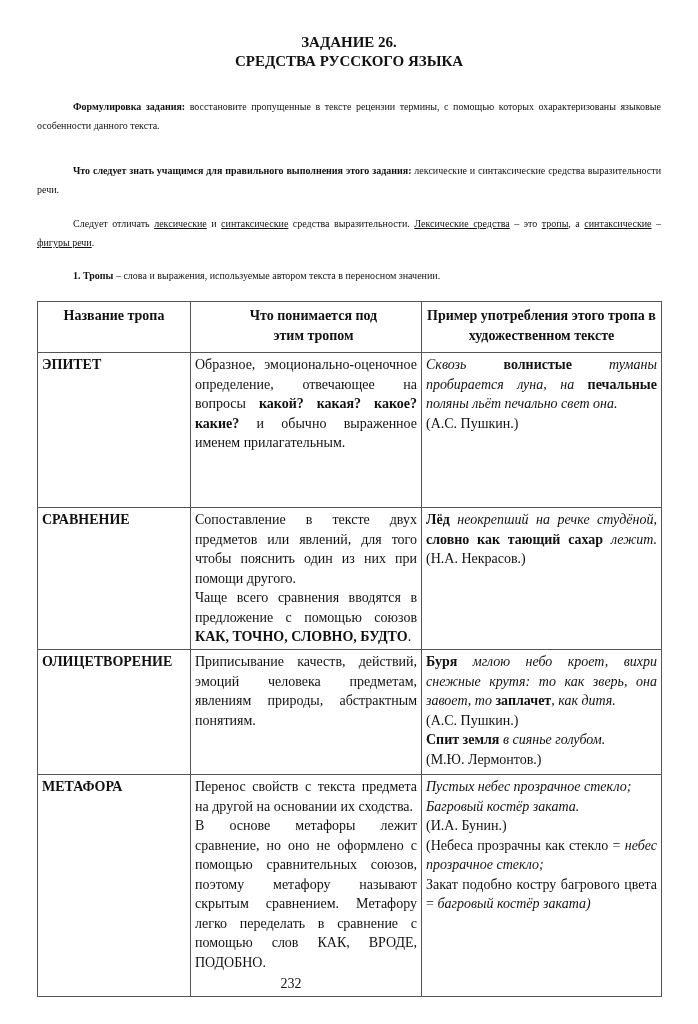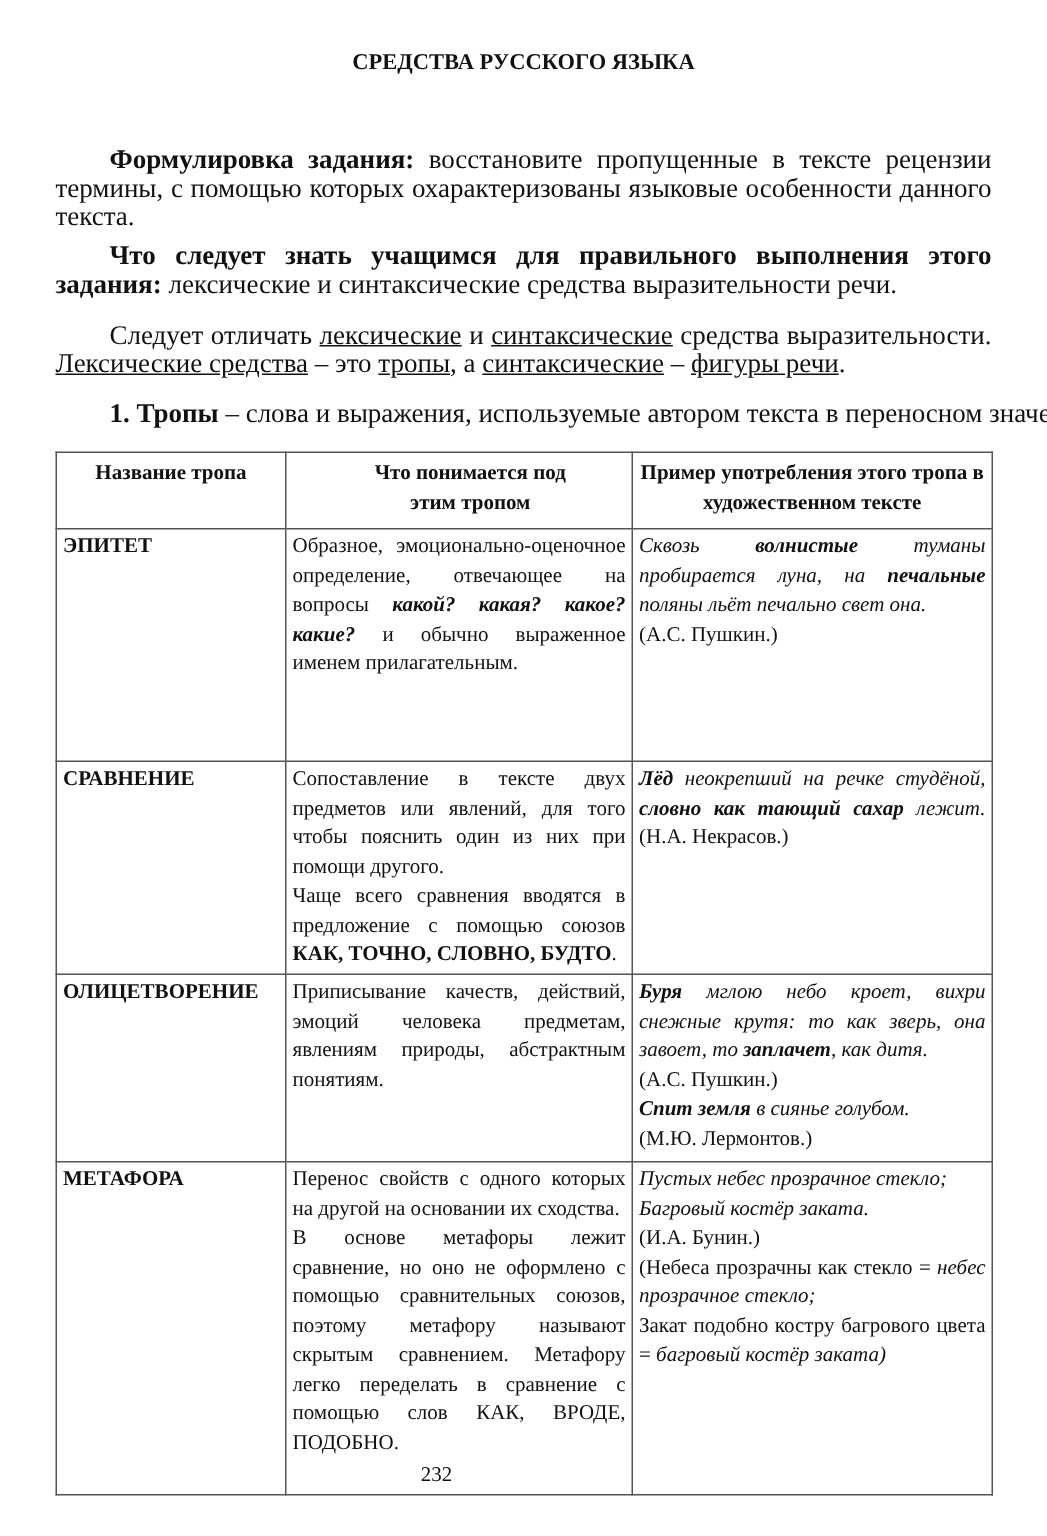--- a/index.html
+++ b/index.html
@@ -9,48 +9,49 @@
     color: #111111;
     font-size: 14px;
   }
   .title {
     position: absolute; left: 0; width: 698px; top: 33px;
     text-align: center; font-weight: bold; font-size: 15px; line-height: 18.5px;
   }
   .title div { white-space: nowrap; }
   .para {
     position: absolute; left: 37px; width: 624px;
-    font-size: 18px; line-height: 19px; text-align: justify;
+    font-size: 10px; line-height: 19px; text-align: justify;
   }
   .para .indent { display: inline-block; width: 36px; }
   .u { text-decoration: underline; }
   b { font-weight: bold; }
   table.tropes {
     position: absolute; left: 37px; top: 301px;
     width: 624px; border-collapse: collapse; table-layout: fixed;
     font-size: 14px; line-height: 19.5px;
   }
   table.tropes td, table.tropes th {
     border: 1px solid #555555; vertical-align: top; padding: 2px 4px;
   }
   table.tropes th { font-weight: bold; text-align: center; height: 44px; padding-top: 4px; }
   td.name { font-weight: bold; }
   td.def { text-align: justify; }
   td.ex { text-align: justify; }
   .it { font-style: italic; }
-  .bi { font-style: italic; font-weight: bold; margin-top: 15px; }
+  .bi { font-weight: bold; margin-top: 15px; }
   .page-num {
     position: absolute; left: 0; width: 582px; top: 976px;
     text-align: center; font-size: 14px;
   }
 </style>
 </head>
 <body>
 
 <div class="title">
+  <div>ЗАДАНИЕ 26.</div>
   <div>СРЕДСТВА РУССКОГО ЯЗЫКА</div>
 </div>
 
 <div class="para" style="top:97px;"><span class="indent"></span><b>Формулировка задания:</b><span> восстановите пропущенные в тексте рецензии термины, с помощью которых охарактеризованы языковые особенности данного текста.</span></div>
 
 <div class="para" style="top:161px;"><span class="indent"></span><b>Что следует знать учащимся для правильного выполнения этого задания:</b><span> лексические и синтаксические средства выразительности речи.</span></div>
 
 <div class="para" style="top:214px;"><span class="indent"></span><span>Следует отличать </span><span class="u">лексические</span><span> и </span><span class="u">синтаксические</span><span> средства выразительности. </span><span class="u">Лексические средства</span><span> – это </span><span class="u">тропы</span><span>, а </span><span class="u">синтаксические</span><span> – </span><span class="u">фигуры речи</span><span>.</span></div>
 
 <div class="para" style="top:266px; text-align:left; white-space:nowrap;"><span class="indent"></span><b>1. Тропы</b><span> – слова и выражения, используемые автором текста в  переносном значении.</span></div>
@@ -81,19 +82,19 @@
   </tr>
 
   <tr style="height:125px;">
     <td class="name"><span style="word-break:break-all;">ОЛИЦЕТВОРЕНИЕ</span></td>
     <td class="def"><span>Приписывание качеств, действий, эмоций человека предметам, явлениям природы, абстрактным понятиям.</span></td>
     <td class="ex"><span class="bi">Буря</span><span class="it"> мглою небо кроет, вихри снежные крутя: то как зверь, она завоет, то </span><span class="bi">заплачет</span><span class="it">, как дитя.</span><br><span>(А.С. Пушкин.)</span><br><span class="bi">Спит земля</span><span class="it"> в сиянье голубом.</span><br><span>(М.Ю. Лермонтов.)</span></td>
   </tr>
 
   <tr style="height:222px;">
     <td class="name">МЕТАФОРА</td>
-    <td class="def"><span>Перенос свойств с одного которых на другой на основании их сходства.</span><br><span>В основе метафоры лежит сравнение, но оно не оформлено с помощью сравнительных союзов, поэтому метафору называют скрытым сравнением. Метафору легко переделать в сравнение с помощью слов КАК, ВРОДЕ, ПОДОБНО.</span></td>
+    <td class="def"><span>Перенос свойств с текста предмета на другой на основании их сходства.</span><br><span>В основе метафоры лежит сравнение, но оно не оформлено с помощью сравнительных союзов, поэтому метафору называют скрытым сравнением. Метафору легко переделать в сравнение с помощью слов КАК, ВРОДЕ, ПОДОБНО.</span></td>
     <td class="ex"><span class="it">Пустых небес прозрачное стекло;</span><br><span class="it">Багровый костёр заката.</span><br><span>(И.А. Бунин.)</span><br><span>(Небеса прозрачны как стекло = </span><span class="it">небес прозрачное стекло;</span><br><span>Закат подобно костру багрового цвета = </span><span class="it">багровый костёр заката)</span></td>
   </tr>
 </tbody>
   </table>
 
 <div class="page-num">232</div>
 
 </body></html>

